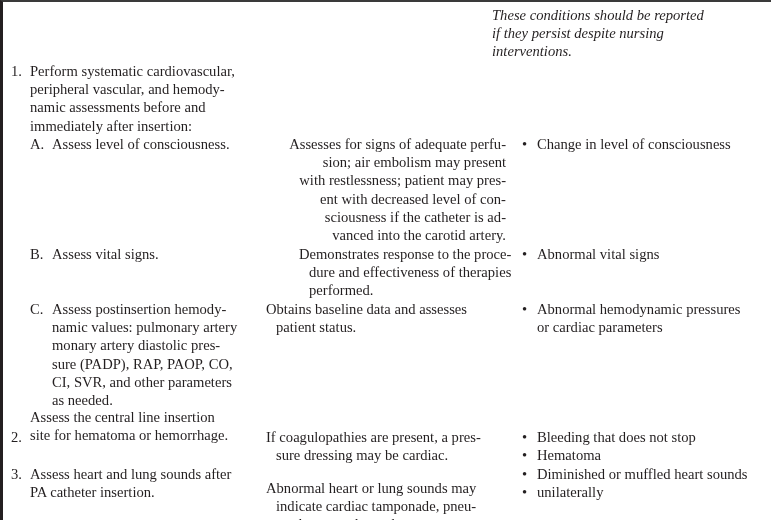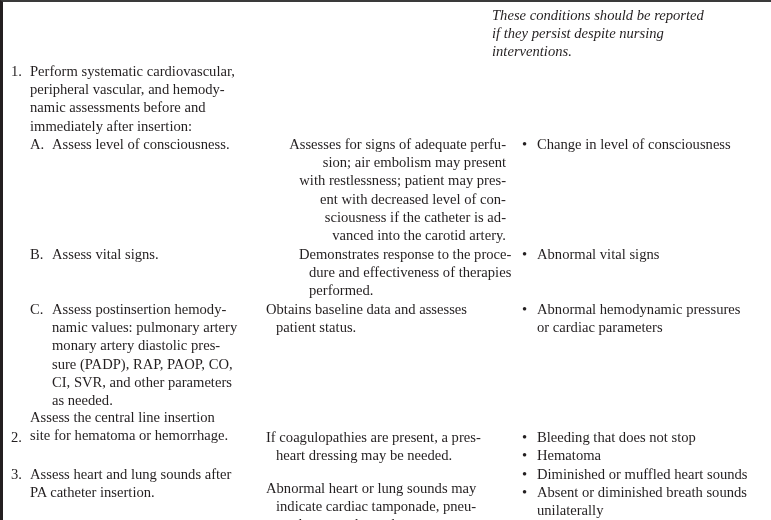--- a/index.html
+++ b/index.html
@@ -124,21 +124,21 @@
 </div>
 
 <div>
   <div class="num line" style="left:11px; top:428px;">2.</div>
   <div class="action" style="left:30px; top:408px;">
     <div class="line">Assess the central line insertion</div>
     <div class="line">site for hematoma or hemorrhage.</div>
   </div>
   <div class="rationale" style="top:428px;">
     <div class="line">If coagulopathies are present, a pres-</div>
-    <div class="line cont">heart dressing may be needed.</div>
+    <div class="line cont">sure dressing may be cardiac.</div>
   </div>
   <div class="conds" style="top:428px;">
     <div class="cond line">
       <span class="bullet">•</span>
       <div>Bleeding that does not stop</div>
     </div>
     <div class="cond line">
       <span class="bullet">•</span>
       <div>Hematoma</div>
     </div>
@@ -156,17 +156,16 @@
     <div class="line cont">indicate cardiac tamponade, pneu-</div>
     <div class="line cont">mothorax, or hemothorax.</div>
   </div>
   <div class="conds" style="top:465px;">
     <div class="cond line">
       <span class="bullet">•</span>
       <div>Diminished or muffled heart sounds</div>
     </div>
     <div class="cond">
       <span class="bullet line">•</span>
-      <div class="line">Absent or diminished breath sounds</div>
       <div class="line">unilaterally</div>
     </div>
   </div>
 </div>
 
 </body></html>

